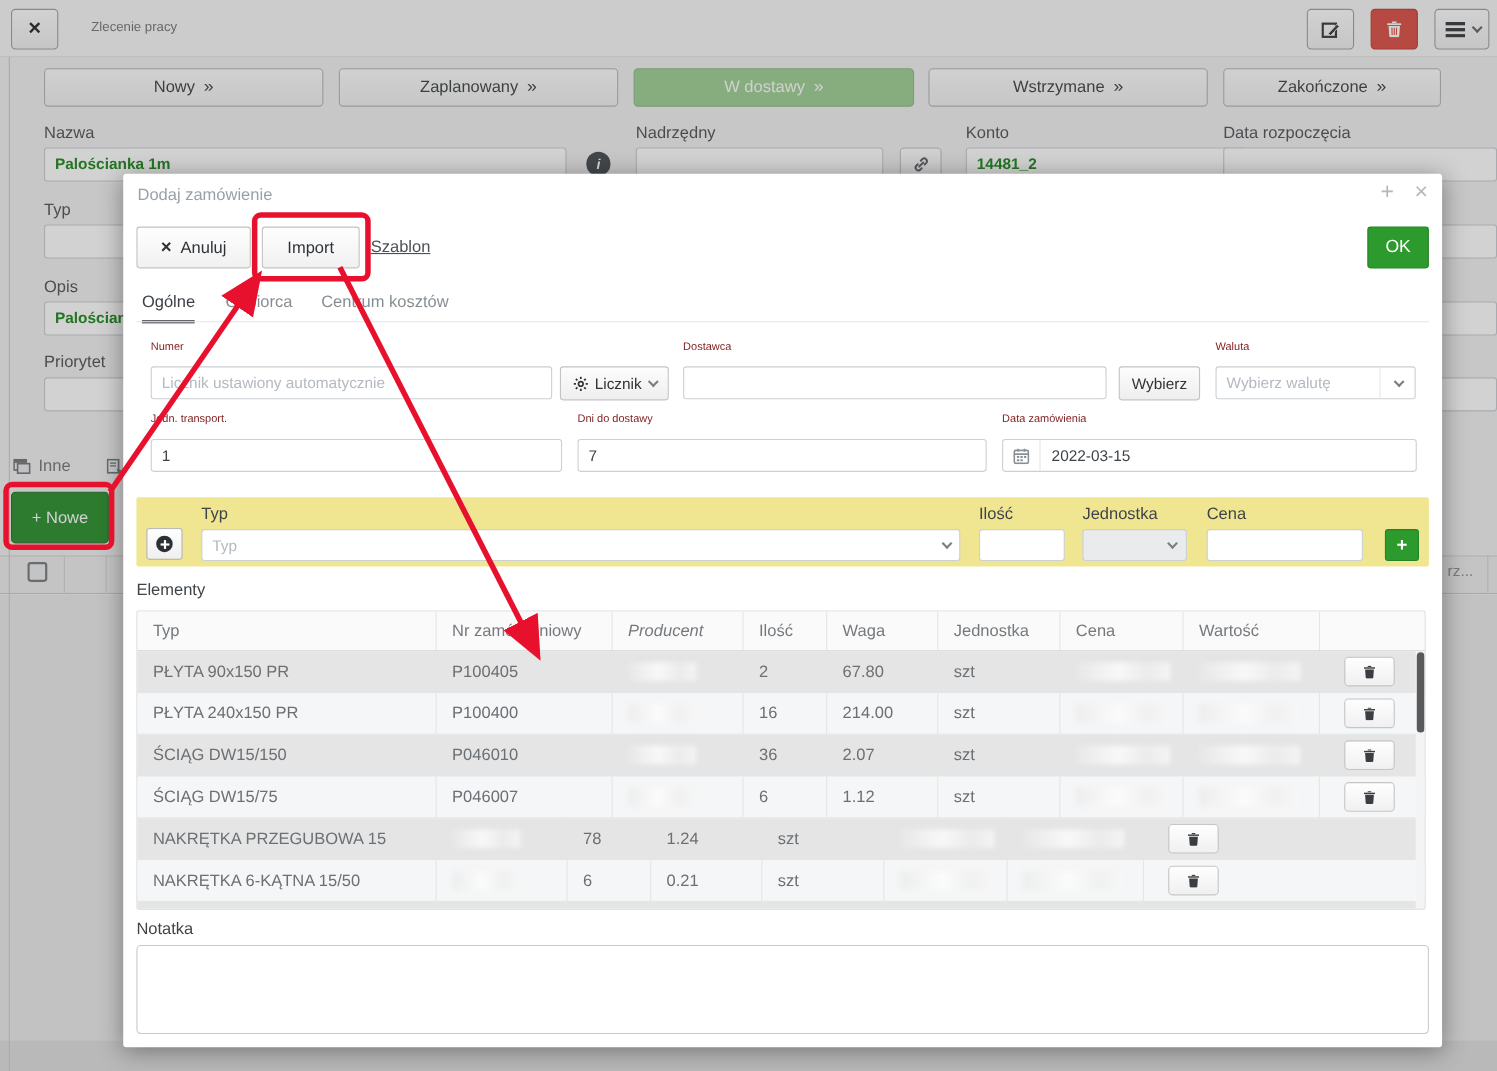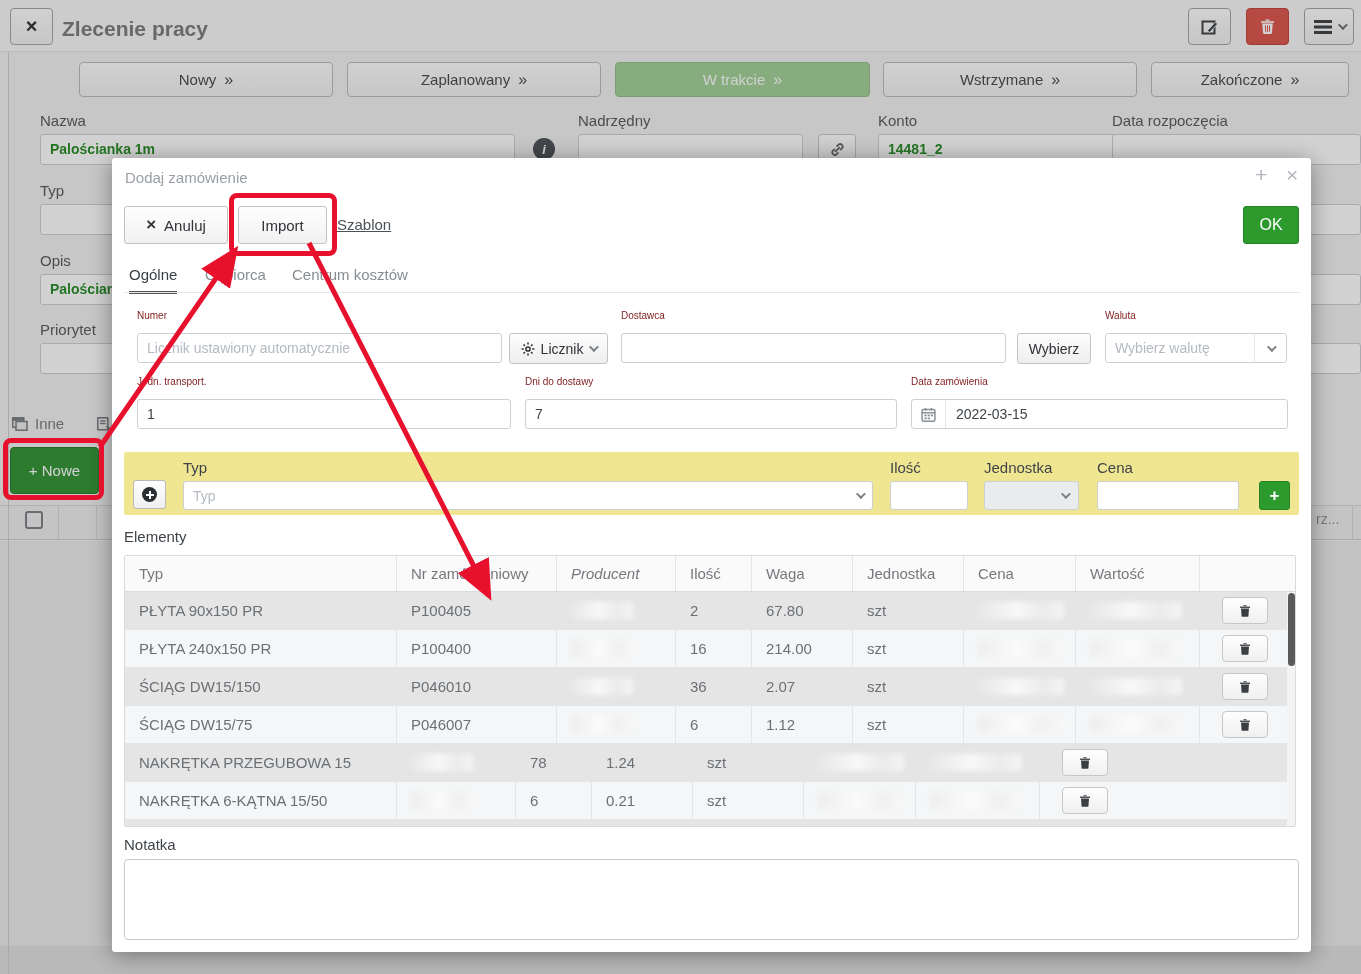--- a/index.html
+++ b/index.html
@@ -3,23 +3,23 @@
 <meta charset="utf-8">
 <style>
   * { box-sizing: border-box; margin: 0; padding: 0; }
   body { font-family: "Liberation Sans", sans-serif; background:#888; }
   #stage { position:relative; width:1361px; height:974px; overflow:hidden; background:#f0f0f0; }
 
   
   #page { position:absolute; inset:0; z-index:0; }
   .topbar { position:absolute; left:0; top:0; width:1361px; height:52px; background:#f7f7f7; border-bottom:1px solid #e2e2e2; }
   .sq-btn { position:absolute; height:37px; background:linear-gradient(#fefefe,#efefef); border:1px solid #9c9c9c; border-radius:4px; display:flex; align-items:center; justify-content:center; cursor:pointer; }
-  .title { position:absolute; left:62px; top:17px; font-size:21px; color:#6e6e6e;font-weight:bold; }
+  .title { position:absolute; left:83px; top:17px; font-size:12px; color:#6e6e6e; }
   .danger { background:#d9443a !important; border-color:#b93228 !important; }
-  .status-btn { position:absolute; top:62px; height:35px; background:linear-gradient(#fdfdfd,#f0f0f0); border:1px solid #b3b3b3; border-radius:4px; font-size:15px; color:#33373b; display:flex; align-items:center; justify-content:center; gap:8px; cursor:pointer;margin-left:39px; }
+  .status-btn { position:absolute; top:62px; height:35px; background:linear-gradient(#fdfdfd,#f0f0f0); border:1px solid #b3b3b3; border-radius:4px; font-size:15px; color:#33373b; display:flex; align-items:center; justify-content:center; gap:8px; cursor:pointer; }
   .status-btn.active { background:#98cd8e; border-color:#86b87c; color:#fcfdfc; }
   .chev2 { font-size:16px; }
   .bglbl { position:absolute; font-size:15px; color:#46494d; }
   .bginput { position:absolute; height:31px; background:#fff; border:1px solid #c6cbcf; border-radius:3px; font-size:14px; color:#3f4449; padding:6px 9px; overflow:hidden; white-space:nowrap; }
   .greentxt { color:#118011; font-weight:bold; }
   .info-badge { position:absolute; width:22px; height:22px; border-radius:50%; background:#3b4045; color:#fff; font-size:13px; font-weight:bold; font-style:italic; display:flex; align-items:center; justify-content:center; }
   .nowe-btn { position:absolute; left:10px; top:447px; width:89px; height:47px; background:#1d8820; border:1px solid #166a19; border-radius:4px; color:#fff; font-size:15px; display:flex; align-items:center; justify-content:center; cursor:pointer; }
   .inne-tab { position:absolute; left:12px; top:415px; display:flex; align-items:center; gap:7px; color:#6a6f74; font-size:15px; }
   .grid-strip { position:absolute; left:0; top:505px; width:1361px; height:35px; background:#ececec; border-top:1px solid #d2d2d2; border-bottom:1px solid #c9c9c9; }
   .vline { position:absolute; width:1px; background:#d2d2d2; }
@@ -134,21 +134,21 @@
 
     <div class="status-btn" style="left:40px; width:254px;">
       <span>Nowy</span>
         <span class="chev2">»</span>
     </div>
     <div class="status-btn" style="left:308px; width:254px;">
       <span>Zaplanowany</span>
         <span class="chev2">»</span>
     </div>
     <div class="status-btn active" style="left:576px; width:255px;">
-      <span>W trakcie</span>
+      <span>W dostawy</span>
         <span class="chev2">»</span>
     </div>
     <div class="status-btn" style="left:844px; width:254px;">
       <span>Wstrzymane</span>
         <span class="chev2">»</span>
     </div>
     <div class="status-btn" style="left:1112px; width:198px;">
       <span>Zakończone</span>
         <span class="chev2">»</span>
     </div>

